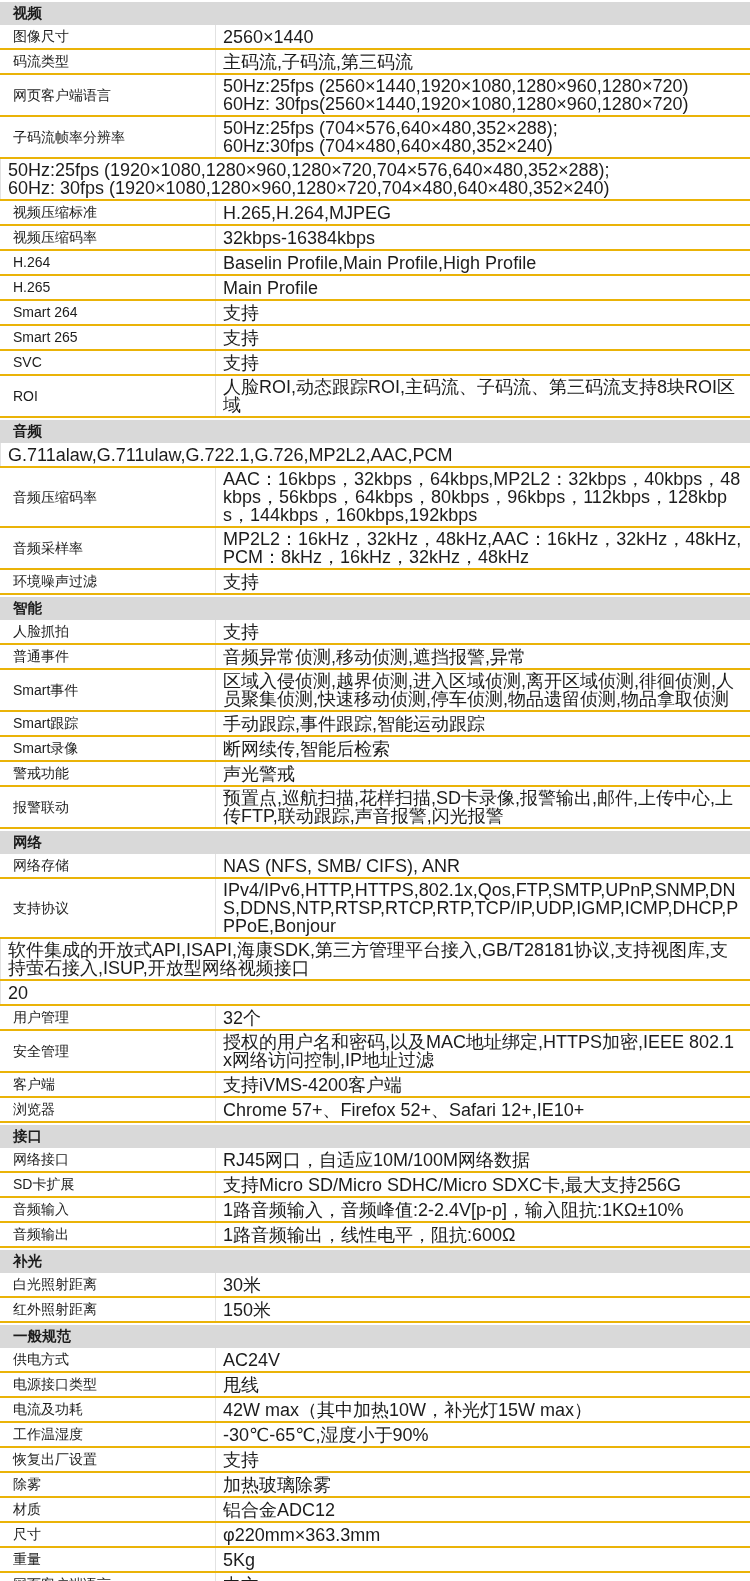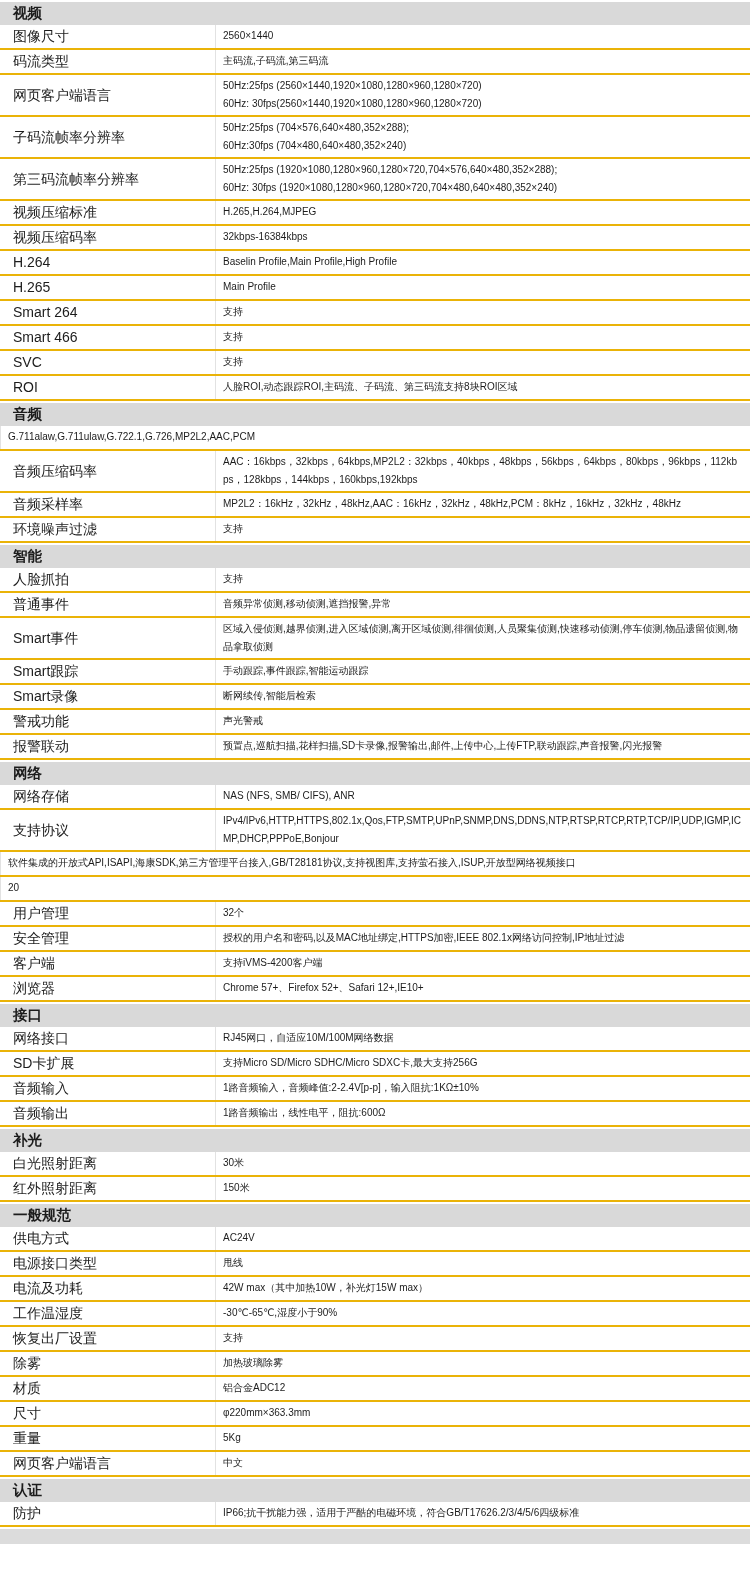--- a/index.html
+++ b/index.html
@@ -33,24 +33,24 @@
     padding-left: 13px;
     font-size: 14px;
     line-height: 17px;
     display: flex;
     align-items: center;
   }
   .row-value {
     flex: 1 1 auto;
     border-left: 1px solid #e2e2e2;
     padding: 2px 8px 2px 7px;
-    font-size: 10px;
+    font-size: 18px;
     line-height: 18px;
     display: flex;
-    align-items: flex-start;
+    align-items: flex-end;
     min-width: 0;
   }
   .row-value > span {
     white-space: pre-line;
     word-break: break-all;
     display: block;
     width: 100%;
   }
   .footer-strip {
     background: #dcdcdc;
@@ -83,21 +83,20 @@
       </div>
     </div>
     <div class="spec-row">
       <div class="row-label">子码流帧率分辨率</div>
       <div class="row-value">
         <span>50Hz:25fps (704×576,640×480,352×288);
 60Hz:30fps (704×480,640×480,352×240)</span>
       </div>
     </div>
     <div class="spec-row">
-      <div class="row-label">第三码流帧率分辨率</div>
       <div class="row-value">
         <span>50Hz:25fps (1920×1080,1280×960,1280×720,704×576,640×480,352×288);
 60Hz: 30fps (1920×1080,1280×960,1280×720,704×480,640×480,352×240)</span>
       </div>
     </div>
     <div class="spec-row">
       <div class="row-label">视频压缩标准</div>
       <div class="row-value">
         <span>H.265,H.264,MJPEG</span>
       </div>
@@ -120,21 +119,21 @@
         <span>Main Profile</span>
       </div>
     </div>
     <div class="spec-row">
       <div class="row-label">Smart 264</div>
       <div class="row-value">
         <span>支持</span>
       </div>
     </div>
     <div class="spec-row">
-      <div class="row-label">Smart 466</div>
+      <div class="row-label">Smart 265</div>
       <div class="row-value">
         <span>支持</span>
       </div>
     </div>
     <div class="spec-row">
       <div class="row-label">SVC</div>
       <div class="row-value">
         <span>支持</span>
       </div>
     </div>

